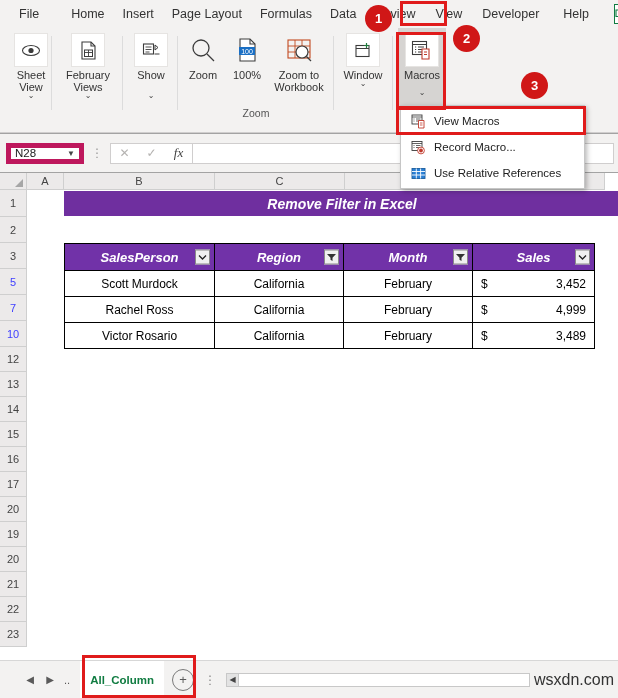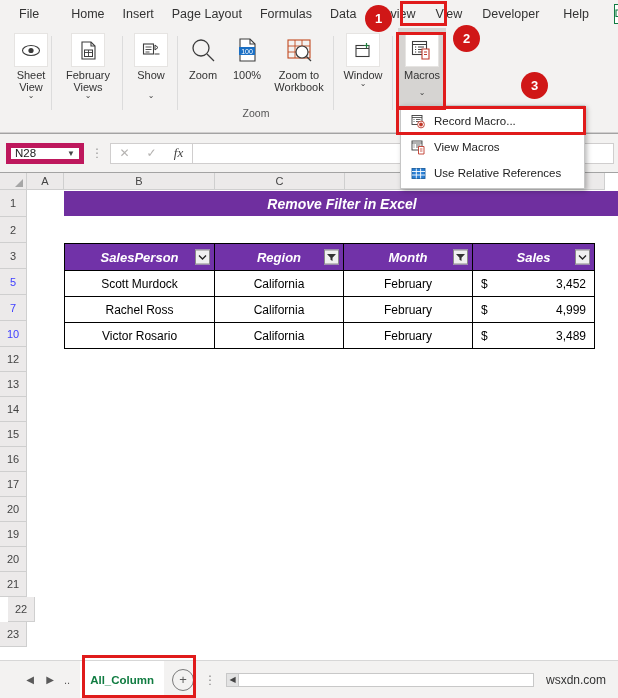--- a/index.html
+++ b/index.html
@@ -166,21 +166,21 @@
   }
   .vdots { color:#888; font-size:12px; margin:0 10px; }
   .hscroll {
     flex:1; height:14px; background:#fff; border:1px solid #c8c8c8;
     display:flex; align-items:center; margin-right:0;
   }
   .hscroll .lbtn {
     width:12px; height:12px; background:#e3e3e3; border-right:1px solid #c8c8c8;
     font-size:8px; display:flex; align-items:center; justify-content:center; color:#444;
   }
-  .wmark { font-size:12px; color:#333; padding:0 12px; background:#f3f2f1; }
+  .wmark { font-size:16px; color:#333; padding:0 4px; background:#f3f2f1; }
 
   
   .redbox { position:absolute; border:3px solid #e01b1b; z-index:50; pointer-events:none; }
   .redcirc {
     position:absolute; border-radius:50%; background:#d01717; color:#fff;
     display:flex; align-items:center; justify-content:center;
     font-size:13px; font-weight:bold; z-index:55;
   }
 </style>
 </head>
@@ -364,21 +364,21 @@
       <div class="rowhdr" style="height:25px;">12</div>
       <div class="rowhdr" style="height:25px;">13</div>
       <div class="rowhdr" style="height:25px;">14</div>
       <div class="rowhdr" style="height:25px;">15</div>
       <div class="rowhdr" style="height:25px;">16</div>
       <div class="rowhdr" style="height:25px;">17</div>
       <div class="rowhdr" style="height:25px;">20</div>
       <div class="rowhdr" style="height:25px;">19</div>
       <div class="rowhdr" style="height:25px;">20</div>
       <div class="rowhdr" style="height:25px;">21</div>
-      <div class="rowhdr" style="height:25px;margin-left:8px;">22</div>
+      <div class="rowhdr" style="height:25px;">22</div>
       <div class="rowhdr" style="height:25px;">23</div>
     </div>
 
     <div class="cells">
 
       <div class="title-band" style="left:37px; top:1px; width:556px; height:25px;">Remove Filter in Excel</div>
 
       <div class="tbl" style="left:37px; top:53px; width:531px;">
         <div class="trow">
           <div class="th" style="width:150px;">
@@ -440,47 +440,47 @@
           <div class="td money" style="width:121px;">
             <span>$</span>
             <span>3,489</span>
           </div>
         </div>
       </div>
     </div>
   </div>
 
   <div class="macmenu">
+    <div class="macitem">
+      <span class="mi-ico">
+        <svg width="15" height="15" viewBox="0 0 15 15">
+          <rect x="1" y="1" width="10" height="9" fill="#fff" stroke="#3c3c3c" stroke-width="0.9"></rect>
+          <path d="M1 3 h10" stroke="#3c3c3c" stroke-width="0.8"></path>
+          <path d="M2.5 5 h1 M5 5 h4.5 M2.5 7 h1 M5 7 h4.5" stroke="#3c3c3c" stroke-width="0.8"></path>
+          <path d="M7.5 6.5 h5.5 v7.5 h-5.5 z" fill="#fff" stroke="#c0392b" stroke-width="0.9"></path>
+          <path d="M9 9 h2.5 M9 11 h2.5" stroke="#c0392b" stroke-width="0.8"></path>
+        </svg>
+      </span>
+      <span class="mi-lbl">View Macros</span>
+    </div>
     <div class="macitem">
       <span class="mi-ico">
         <svg width="15" height="15" viewBox="0 0 15 15">
           <rect x="1" y="1.5" width="10" height="9" fill="#fff" stroke="#3c3c3c" stroke-width="0.9"></rect>
           <path d="M1 3.5 h10" stroke="#3c3c3c" stroke-width="0.8"></path>
           <path d="M2.5 5.5 h1 M5 5.5 h4.5 M2.5 7.5 h1 M5 7.5 h4.5" stroke="#3c3c3c" stroke-width="0.8"></path>
           <circle cx="10" cy="10.5" r="3.4" fill="#fff" stroke="#c0392b" stroke-width="0.9"></circle>
           <circle cx="10" cy="10.5" r="1.9" fill="#c0392b"></circle>
         </svg>
       </span>
       <span class="mi-lbl">Record Macro...</span>
     </div>
     <div class="macitem">
       <span class="mi-ico">
         <svg width="15" height="15" viewBox="0 0 15 15">
-          <rect x="1" y="1" width="10" height="9" fill="#fff" stroke="#3c3c3c" stroke-width="0.9"></rect>
-          <path d="M1 3 h10" stroke="#3c3c3c" stroke-width="0.8"></path>
-          <path d="M2.5 5 h1 M5 5 h4.5 M2.5 7 h1 M5 7 h4.5" stroke="#3c3c3c" stroke-width="0.8"></path>
-          <path d="M7.5 6.5 h5.5 v7.5 h-5.5 z" fill="#fff" stroke="#c0392b" stroke-width="0.9"></path>
-          <path d="M9 9 h2.5 M9 11 h2.5" stroke="#c0392b" stroke-width="0.8"></path>
-        </svg>
-      </span>
-      <span class="mi-lbl">View Macros</span>
-    </div>
-    <div class="macitem">
-      <span class="mi-ico">
-        <svg width="15" height="15" viewBox="0 0 15 15">
           <rect x="1" y="2.5" width="13" height="10" fill="#2a7fd4" stroke="#1b5e9e" stroke-width="0.9"></rect>
           <path d="M1 5.5 h13 M1 9 h13 M5.3 2.5 v10 M9.6 2.5 v10" stroke="#fff" stroke-width="0.9"></path>
         </svg>
       </span>
       <span class="mi-lbl">Use Relative References</span>
     </div>
   </div>
 
   <div class="tabbottom">
     <div class="navarrow" style="margin-left:20px;">◀</div>

